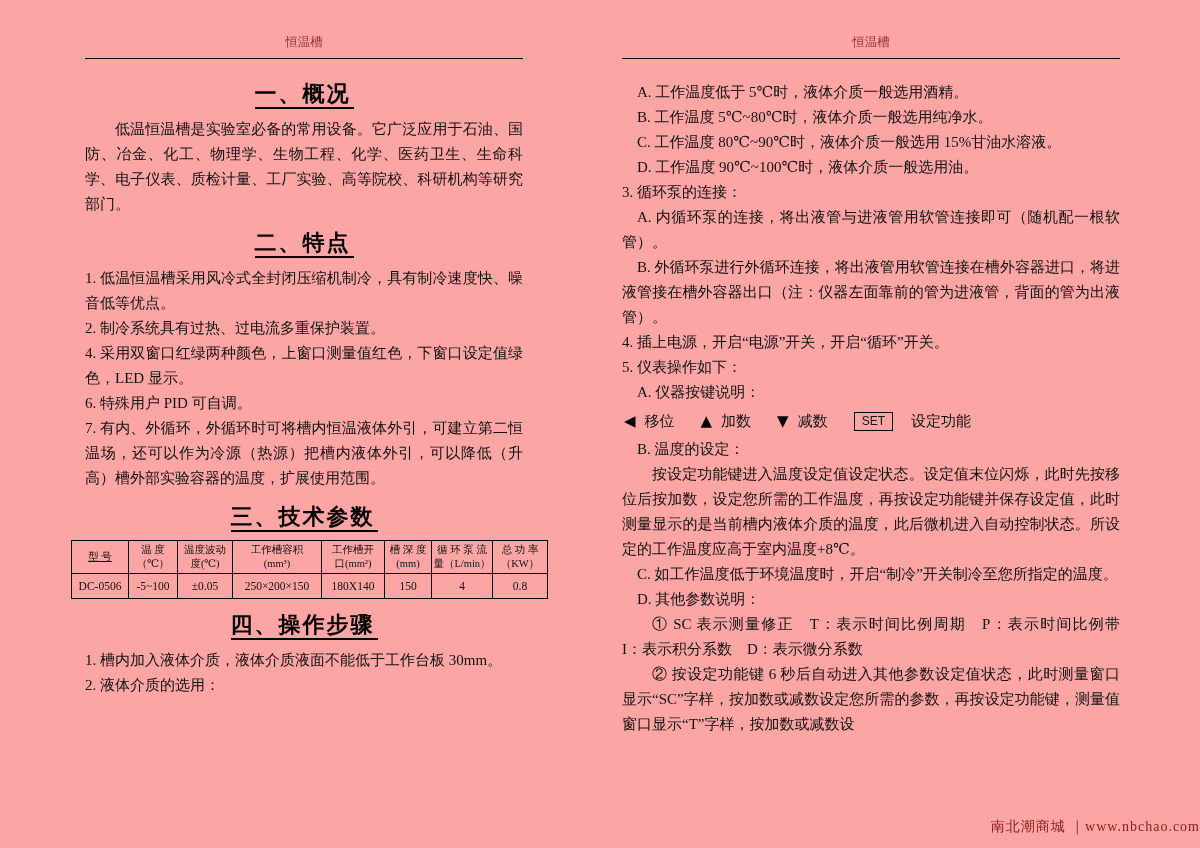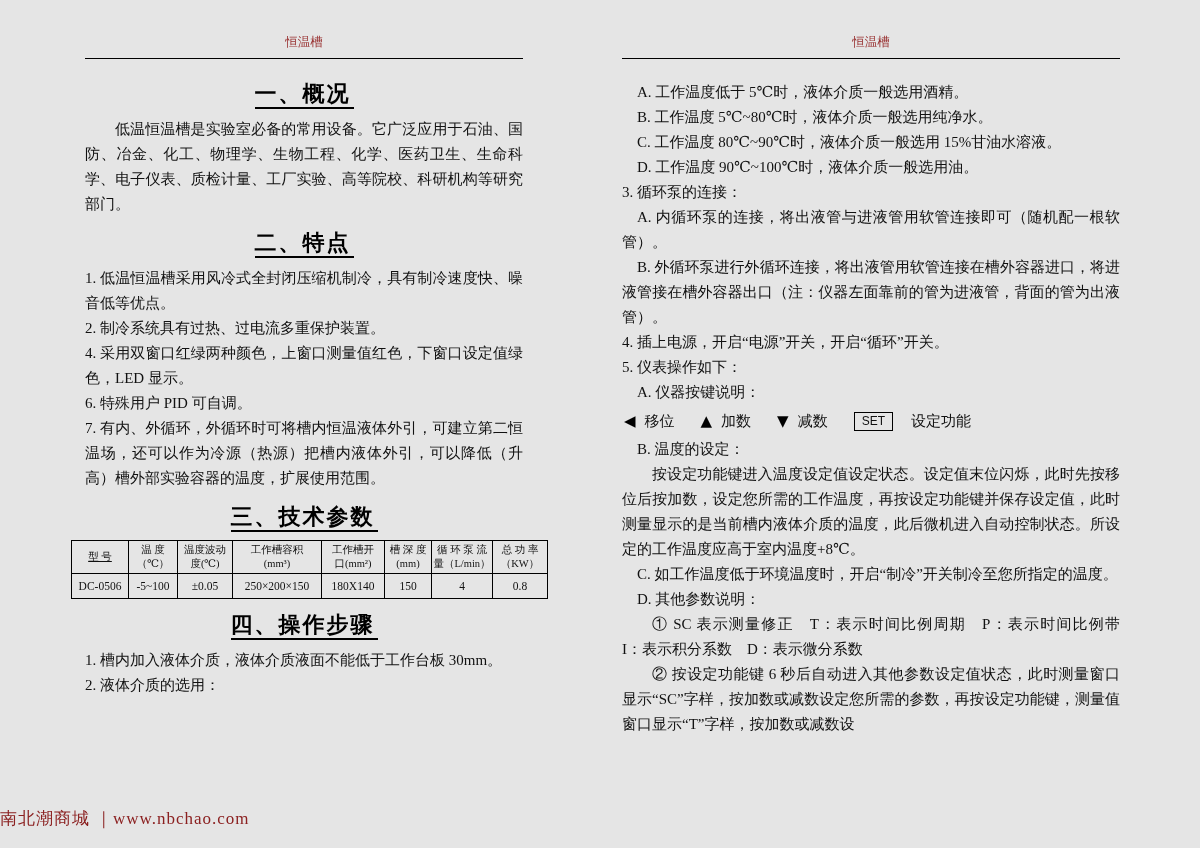--- a/index.html
+++ b/index.html
@@ -1,20 +1,20 @@
 <!DOCTYPE html>
 <html lang="zh"><head>
 <meta charset="utf-8">
 <style>
   html,body{margin:0;padding:0;background:#888;}
   .page{
     position:relative;
     width:1200px;height:848px;
     margin:0 auto;
-    background:#e5e5e5;
+    background:#fca5a5;
     overflow:hidden;
     font-family:"Liberation Serif","DejaVu Serif",serif;
     color:#111;
   }
   
   .running-header{
     position:absolute;top:34px;left:85px;width:1035px;
     display:flex;justify-content:space-between;
   }
   .col-header{
@@ -79,23 +79,23 @@
   .set-box{
     display:inline-block;
     border:1.5px solid #000;
     font-family:"Liberation Sans","DejaVu Sans",sans-serif;
     font-size:12px;line-height:17px;
     padding:0 7px;margin-right:8px;
   }
 
   
   .footer{
-    position:absolute;bottom:18px;left:0;width:100%;
-    text-align:left;
-    font-size:17px;
+    position:absolute;bottom:12px;left:0;width:100%;
+    text-align:right;
+    font-size:14px;
     color:#8b2020;
     letter-spacing:1px;
   }
   .footer a{color:#8b2020;text-decoration:none;}
 </style>
 </head>
 <body>
 
 <div class="page">
 

